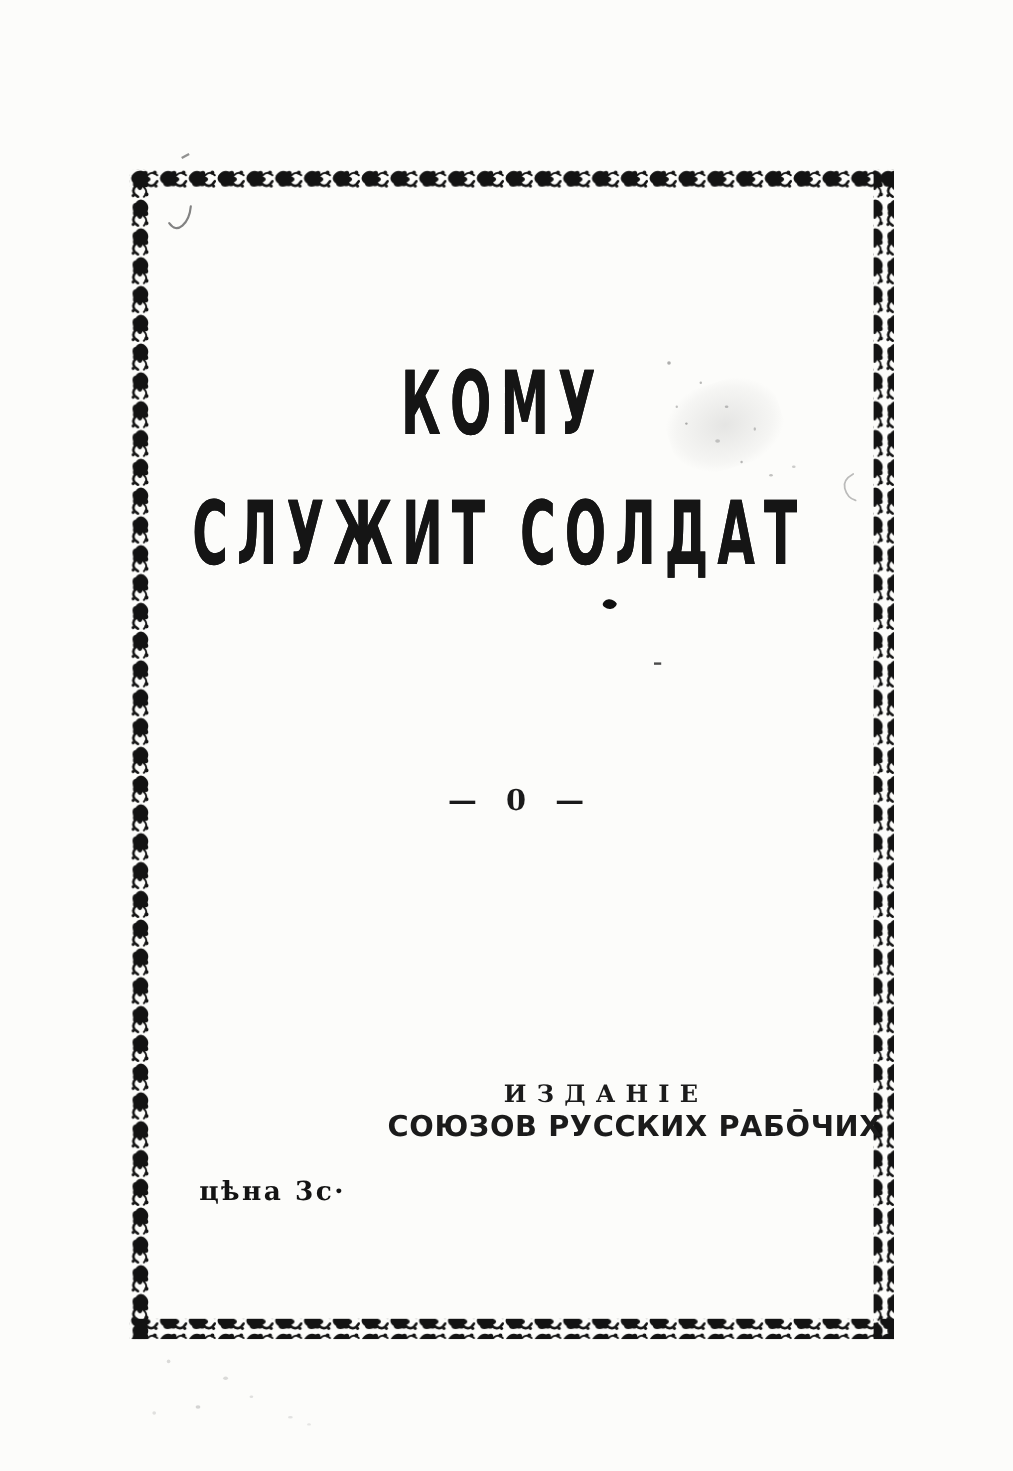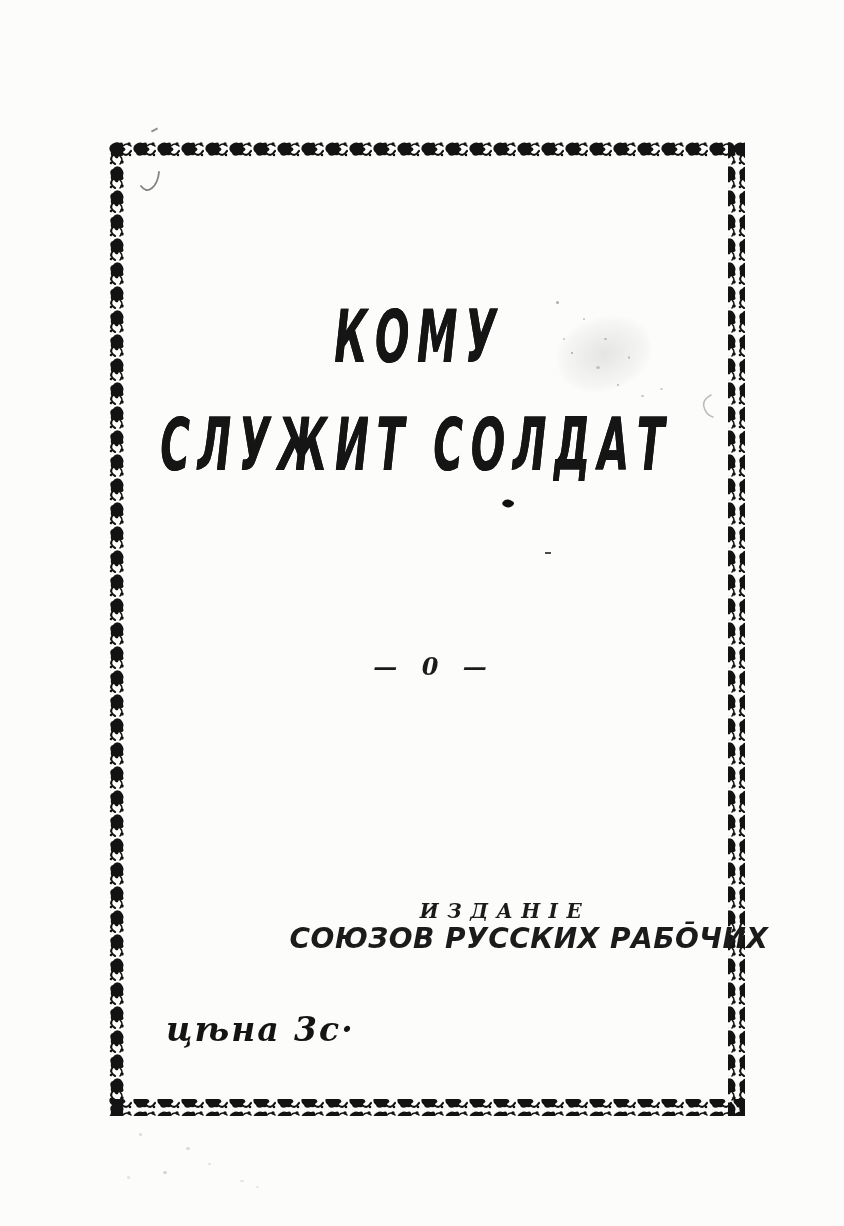--- a/index.html
+++ b/index.html
@@ -7,21 +7,20 @@
   body {
     background:#fdfdfb;
     font-family:"DejaVu Sans", sans-serif;
     overflow:hidden;
     position:relative;
   }
   .scan {
     position:absolute; left:0; top:0; width:844px; height:1226px;
     background:#fcfcfa;
     color:#161616;
-    font-style:italic;
   }
   .frame-svg { position:absolute; left:108px; top:141px; }
 
   .title-line {
     position:absolute; left:0; width:844px; text-align:center;
     font-family:"DejaVu Sans", sans-serif;
     font-weight:bold; font-size:70px; line-height:1;
     letter-spacing:13px; white-space:nowrap;
     color:#151515;
     text-shadow:0 0 0.5px #151515;
@@ -36,28 +35,28 @@
     transform:translateX(12px);
   }
 
   .imprint {
     position:absolute; top:897px; left:505px; transform:translateX(-50%);
     text-align:center; white-space:nowrap; color:#1b1b1b;
   }
   .imprint > div { line-height:28px; }
   .imp-1 { font-family:"DejaVu Serif", serif; font-weight:bold; font-size:20px; letter-spacing:8.5px; }
   .imp-2 { font-weight:bold; font-size:20px; letter-spacing:5px; }
-  .imp-3 { font-weight:bold; font-size:28px; letter-spacing:0.5px;margin-left:48px; }
+  .imp-3 { font-weight:bold; font-size:24px; letter-spacing:0.5px;margin-left:48px; }
   .imp-4 { font-weight:bold; font-size:19px; letter-spacing:1px; }
   .imp-5 { font-weight:bold; font-size:20px; letter-spacing:1px; }
 
   .price {
-    position:absolute; left:166px; top:1010px;
+    position:absolute; left:166px; top:980px;
     font-family:"DejaVu Serif", serif; font-weight:bold;
-    font-size:33px; letter-spacing:2px; color:#141414;
+    font-size:22px; letter-spacing:2px; color:#141414;
     white-space:nowrap;
   }
 
   
   .speck { position:absolute; background:#3a3a3a; border-radius:50%; }
   .faint { background:#8a8a8a; }
   .smudge-blob {
     position:absolute; left:556px; top:318px; width:96px; height:72px;
     background:radial-gradient(ellipse at center, rgba(90,90,90,0.14), rgba(120,120,120,0.05) 60%, transparent 75%);
     transform:rotate(-18deg);

